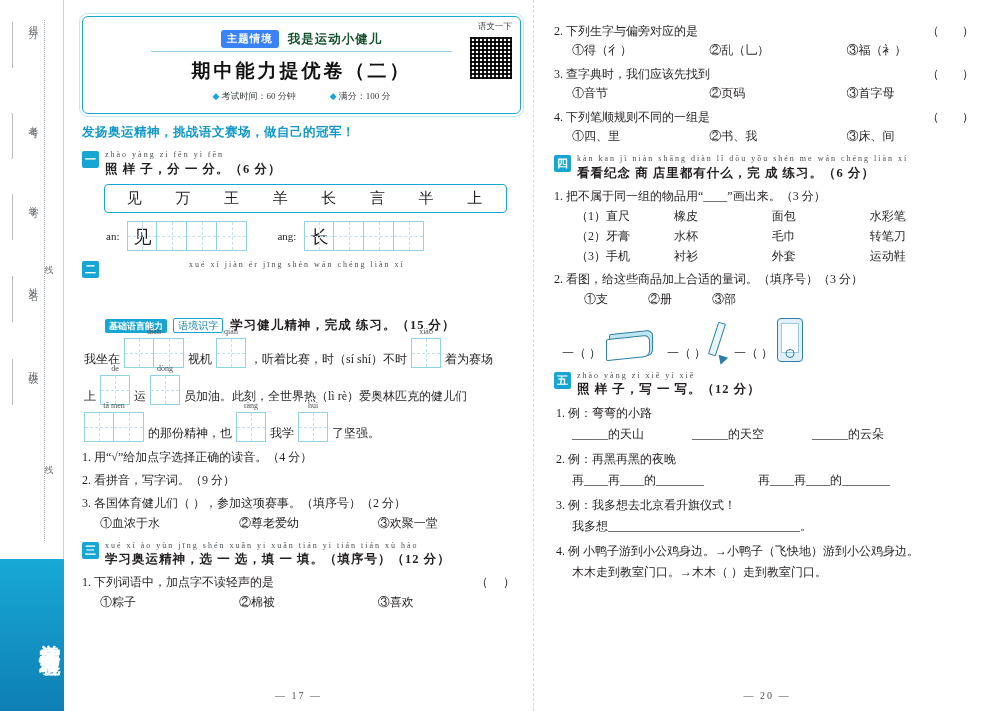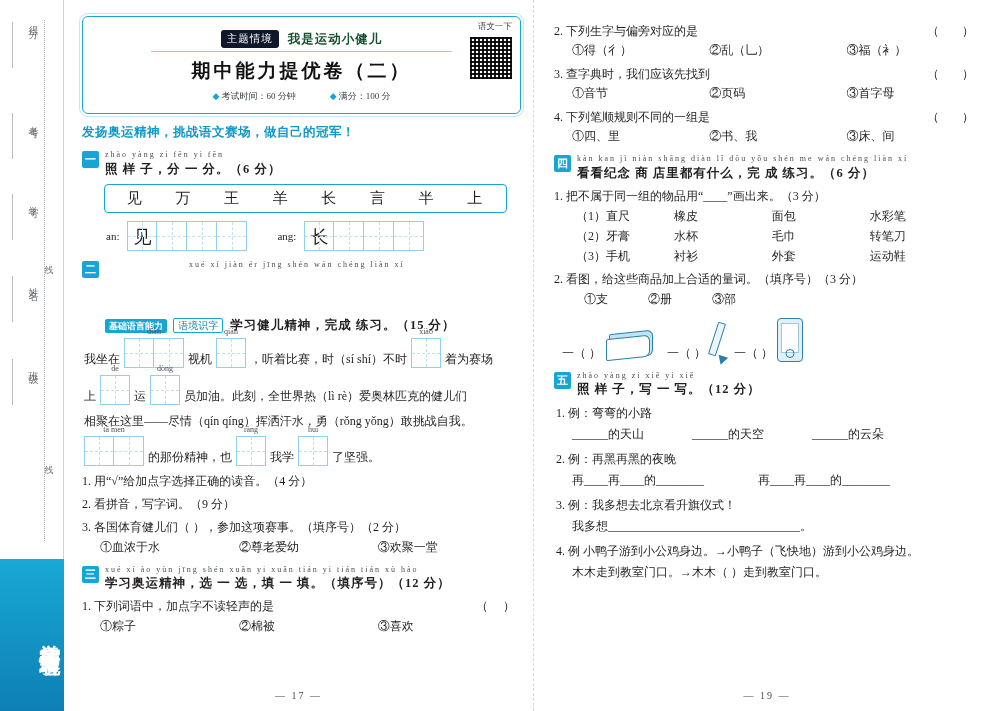--- a/index.html
+++ b/index.html
@@ -57,22 +57,22 @@
   }
   .head-card:before{
     content:""; position:absolute; left:-4px; top:-4px; right:-4px; bottom:-4px;
     border:1px solid #bfe7f4; border-radius:9px; pointer-events:none;
   }
   .subject-tag{
     position:absolute; right:8px; top:4px; font-size:8.5px; color:#3b4043;
   }
   .theme-row { text-align:center; margin:4px 0 2px; }
   .theme-badge{
-    display:inline-block; background:#0f172a; color:#fff; font-size:10.5px;
-    padding:2px 6px; border-radius:3px; font-weight:normal; letter-spacing:1px;
+    display:inline-block; background:#3b82f6; color:#fff; font-size:10.5px;
+    padding:2px 6px; border-radius:3px; font-weight:bold; letter-spacing:1px;
     vertical-align:middle;
   }
   .theme-text{
     display:inline-block; color:#14532d; font-size:12.5px; font-weight:bold;
     margin-left:5px; vertical-align:middle; letter-spacing:1px;
   }
   .theme-underline{ height:1px; background:#8fd3e8; margin:3px 58px 6px; }
   .paper-title{
     text-align:center; font-size:19px; font-weight:bold; letter-spacing:3px;
     color:#111; margin:2px 0 6px;
@@ -340,23 +340,20 @@
           <span class="pp-text">运</span>
           <span class="pin-above">
             <span class="py">dòng</span>
             <span class="grid-row">
               <span class="grid-box"></span>
             </span>
           </span>
           <span class="pp-text">员加油。此刻，全世界热（lì  rè）爱奥林匹克的健儿们</span>
         </div>
 
-        <div class="pp-line2">
-          <span>相聚在这里——尽情（qín  qíng）挥洒汗水，勇（rǒng  yǒng）敢挑战自我。</span>
-        </div>
 
         <div class="pp-line">
           <span class="pin-above">
             <span class="py">tā  men</span>
             <span class="grid-row">
               <span class="grid-box"></span>
               <span class="grid-box"></span>
             </span>
           </span>
           <span class="pp-text">的那份精神，也</span>
@@ -523,16 +520,16 @@
       <div class="fill-row">
         <span>我多想________________________________。</span>
       </div>
 
       <div class="ex-line">4. 例 小鸭子游到小公鸡身边。→小鸭子（飞快地）游到小公鸡身边。</div>
       <div class="fill-row">
         <span>木木走到教室门口。→木木（                    ）走到教室门口。</span>
       </div>
 
     </div>
-    <div class="pagenum">— 19 —</div>
+    <div class="pagenum">— 20 —</div>
   </div>
 
 </div>
 
 </body></html>

